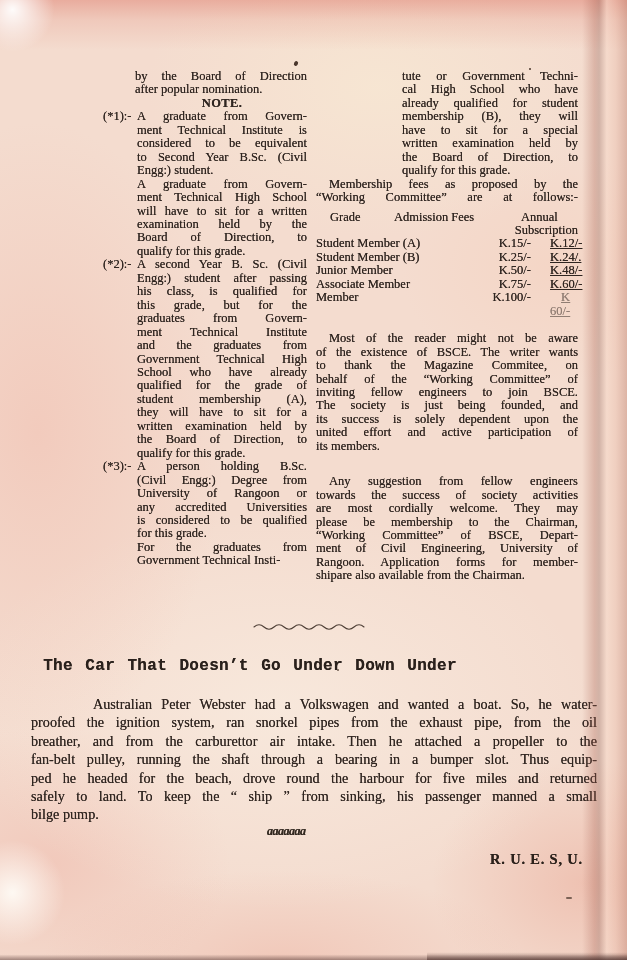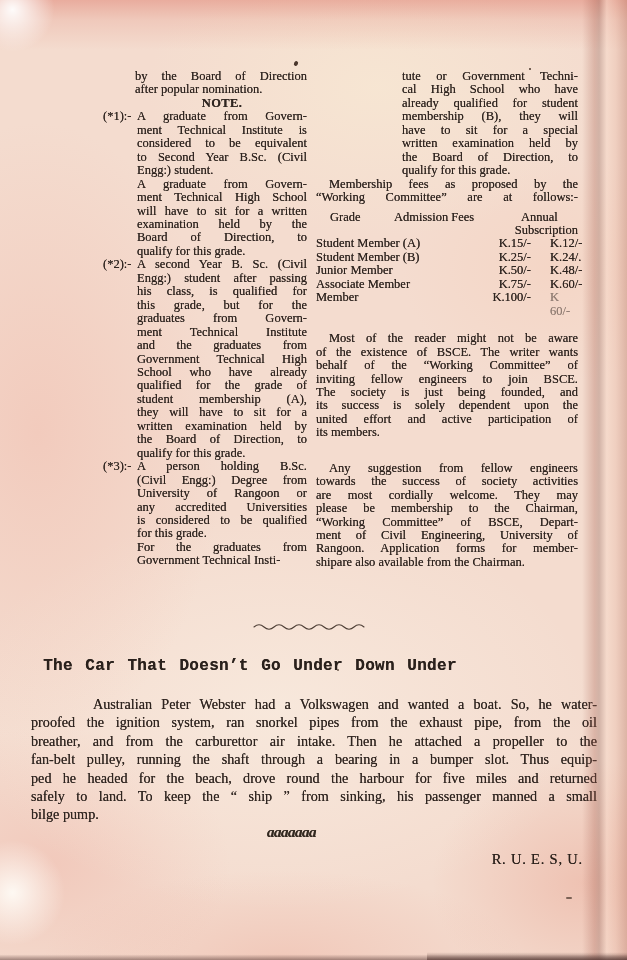--- a/index.html
+++ b/index.html
@@ -36,34 +36,34 @@
   .note-body{width:170px;flex:none;}
   .continuation{margin-left:86px;width:176px;}
   .fees-intro{}
   .fees{margin-top:6px;}
   .fees-h1{position:relative;height:13.45px;}
   .fees-h1 span{position:absolute;white-space:nowrap;}
   .h-grade{left:14px;} .h-adm{left:78px;} .h-ann{left:205px;}
   .fees-h2{text-align:right;}
   .fee-row{display:grid;grid-template-columns:150px 46px 1fr;gap:19px;}
   .fee-adm{text-align:right;}
-  .fee-ann{padding-right:15px;}
+  .fee-ann{text-align:right;padding-right:15px;text-decoration:underline;}
   .fee-ann.faded{opacity:.5;}
   .para-most{margin-top:14px;}
   .para-any{margin-top:22px;}
   
   .divider{position:absolute;left:252px;top:622px;}
   .story-head{
     position:absolute;left:0;top:657px;width:500px;text-align:center;
     font-family:Liberation Mono, monospace;font-weight:700;font-size:16px;
     word-spacing:2.5px;letter-spacing:.3px;color:#2a211c;
   }
   .story-para{position:absolute;left:31px;top:695px;width:566px;font-size:14.2px;line-height:18.4px;}
-  .ornament{position:absolute;left:267px;top:824px;font-style:italic;font-weight:700;font-size:15px;letter-spacing:-.5px;color:#332920;}
-  .signature{position:absolute;right:44px;top:851px;font-weight:400;font-size:14.5px;letter-spacing:.8px;color:#2b211b;}
+  .ornament{position:absolute;left:267px;top:824px;font-style:italic;font-weight:700;font-size:12px;letter-spacing:-.5px;color:#332920;}
+  .signature{position:absolute;right:44px;top:851px;font-weight:700;font-size:14.5px;letter-spacing:.8px;color:#2b211b;}
   
   .edge-right{position:absolute;top:0;bottom:0;right:0;width:45px;pointer-events:none;
     background:linear-gradient(to right, rgba(190,120,100,0) 0%, rgba(167,97,82,.32) 28%, rgba(112,60,50,.26) 38%, rgba(246,215,199,.5) 55%, rgba(230,182,163,.35) 75%, rgba(186,120,102,.4) 100%);}
   .edge-bottom{position:absolute;left:0;right:0;bottom:0;height:7px;pointer-events:none;
     background:linear-gradient(to top, rgba(80,50,46,.5), rgba(80,50,46,0) 80%);}
   .edge-bottom-right{position:absolute;right:0;bottom:0;width:200px;height:12px;pointer-events:none;
     background:linear-gradient(to top, rgba(70,42,38,.55), rgba(70,42,38,0) 65%);}
   .speck{position:absolute;background:#4a372c;border-radius:50%;pointer-events:none;}
 </style>
 </head>
@@ -193,20 +193,21 @@
             <div class="fee-grade">Member</div>
             <div class="fee-adm">K.100/-</div>
             <div class="fee-ann faded">K 60/-</div>
           </div>
         </div>
     </div>
     <div class="para-most">
         <div class="para">
           <div class="line indent">Most of the reader might not be aware</div>
           <div class="line">of the existence of BSCE. The writer wants</div>
+          <div class="line">to thank the Magazine Commitee, on</div>
           <div class="line">behalf of the “Working Committee” of</div>
           <div class="line">inviting fellow engineers to join BSCE.</div>
           <div class="line">The society is just being founded, and</div>
           <div class="line">its success is solely dependent upon the</div>
           <div class="line">united effort and active participation of</div>
           <div class="line last">its members.</div>
         </div>
       </div>
     <div class="para-any">
         <div class="para">

